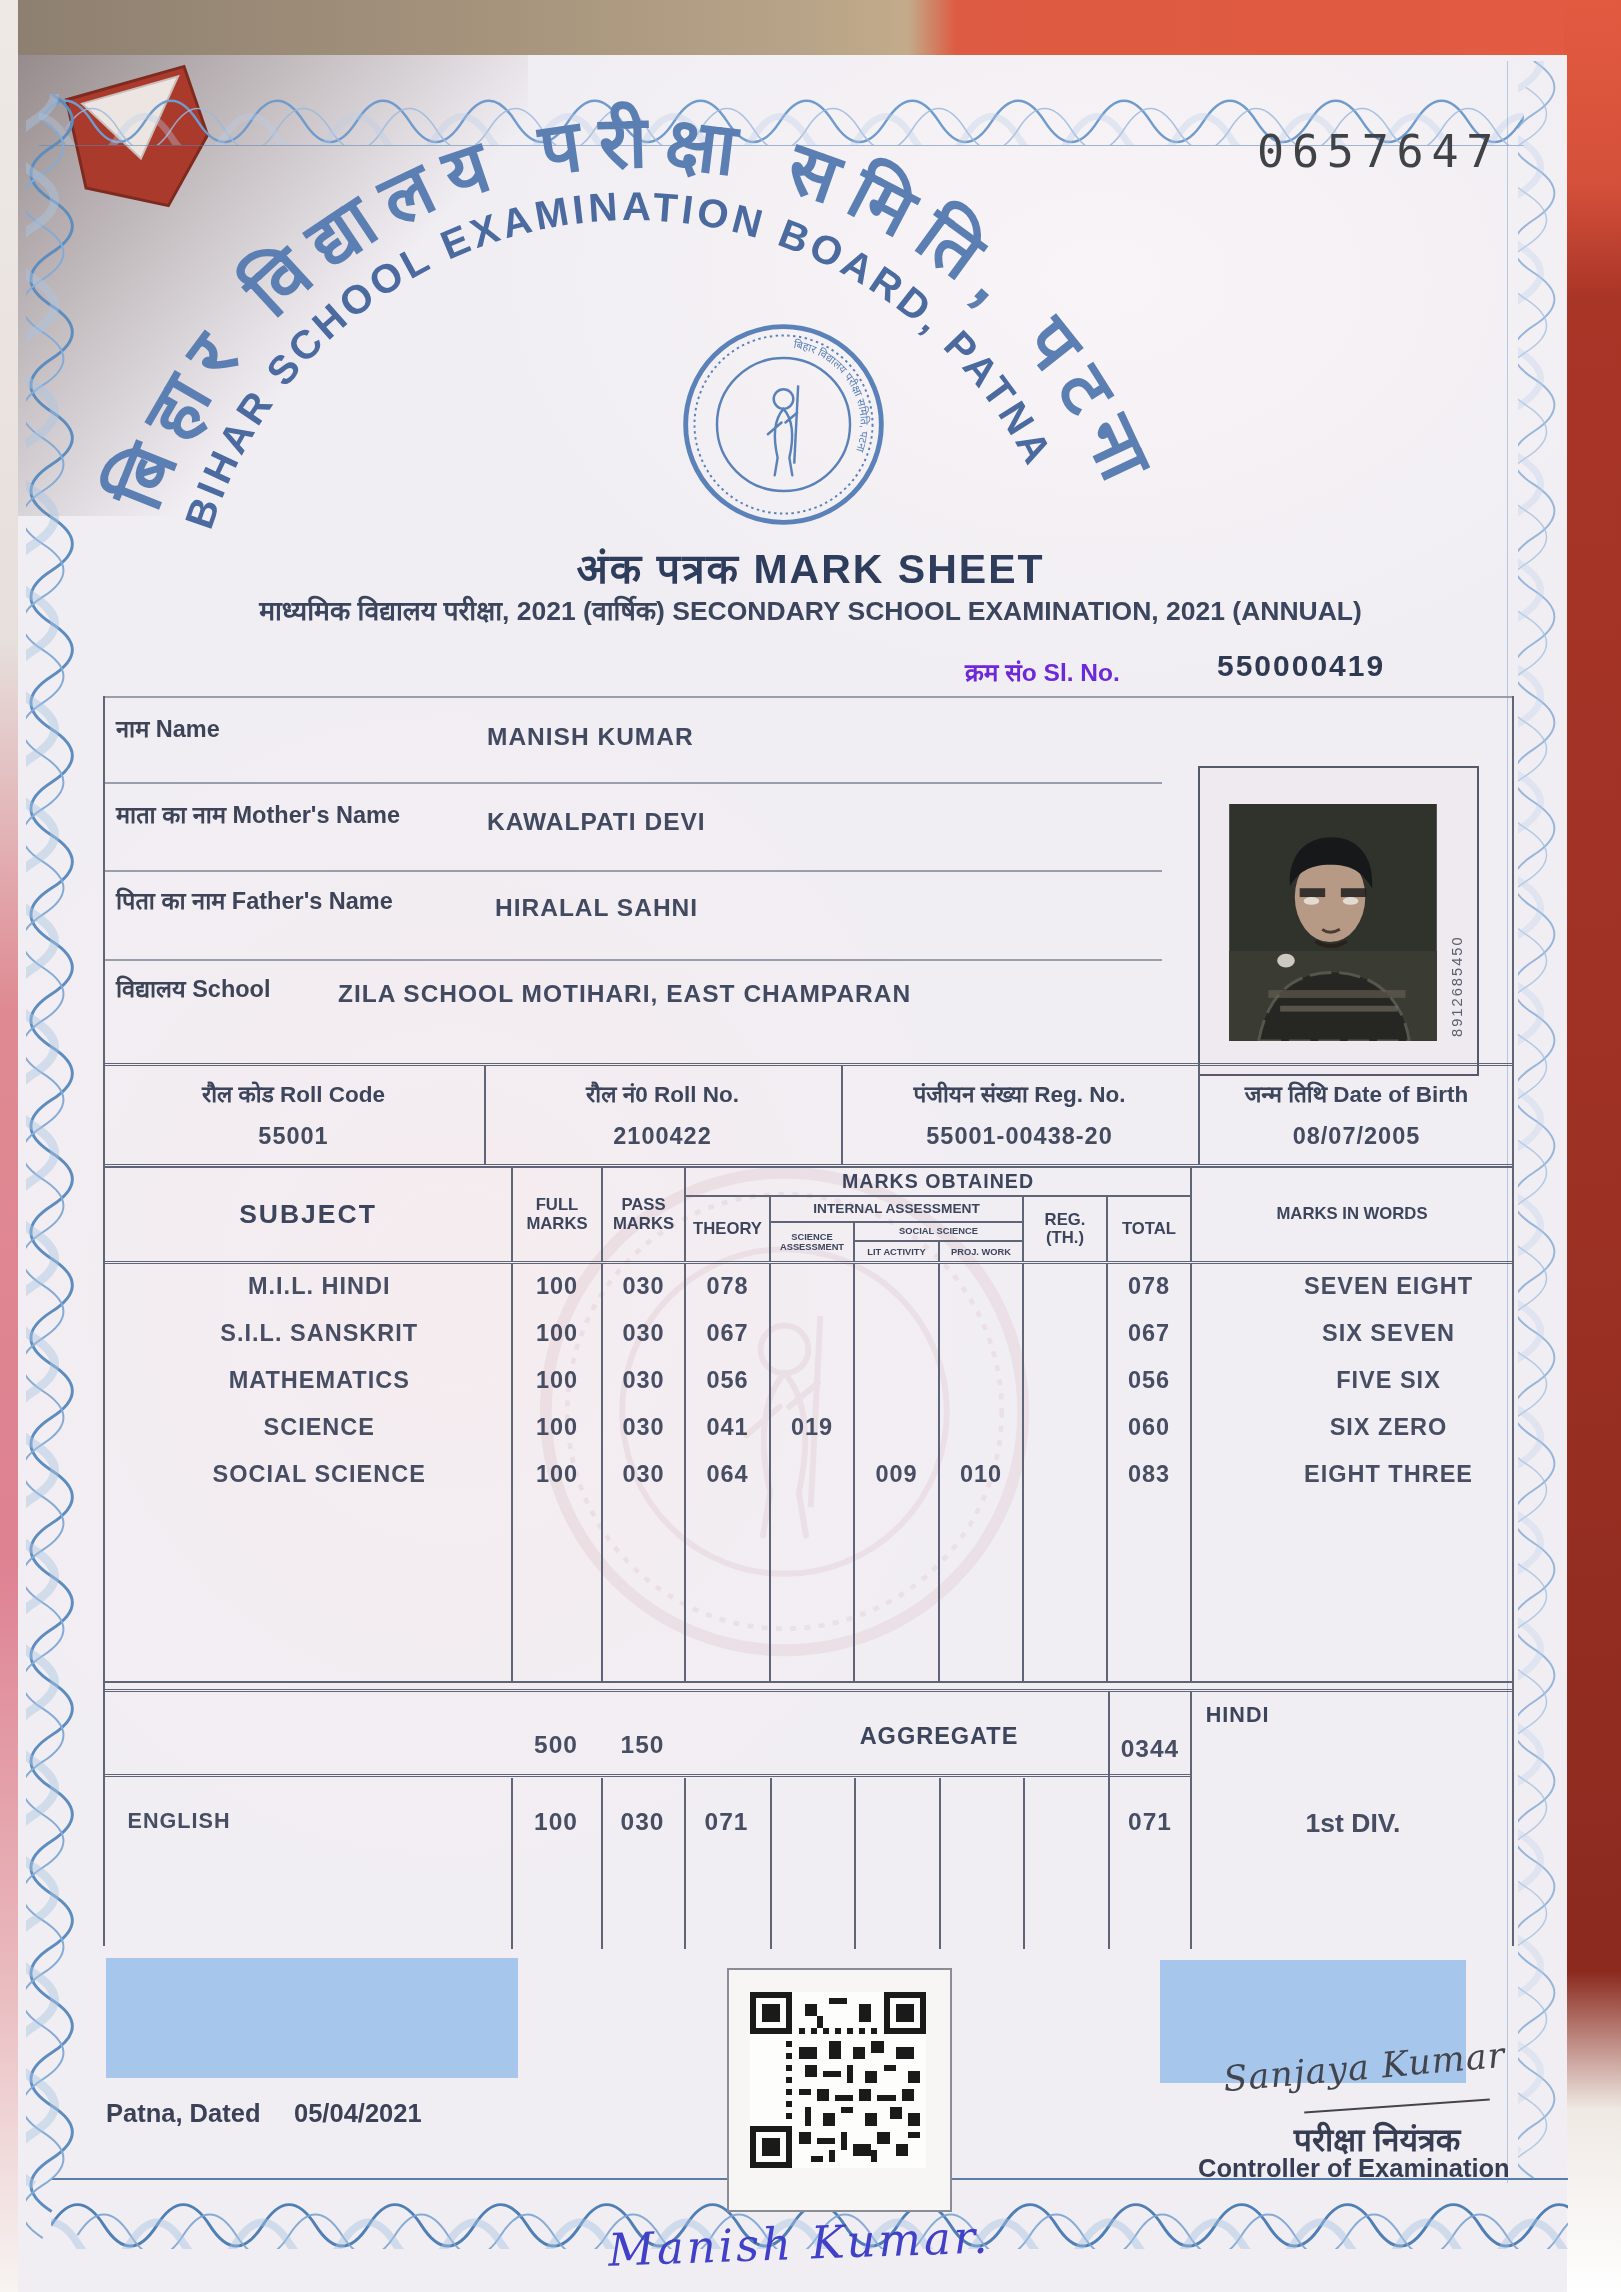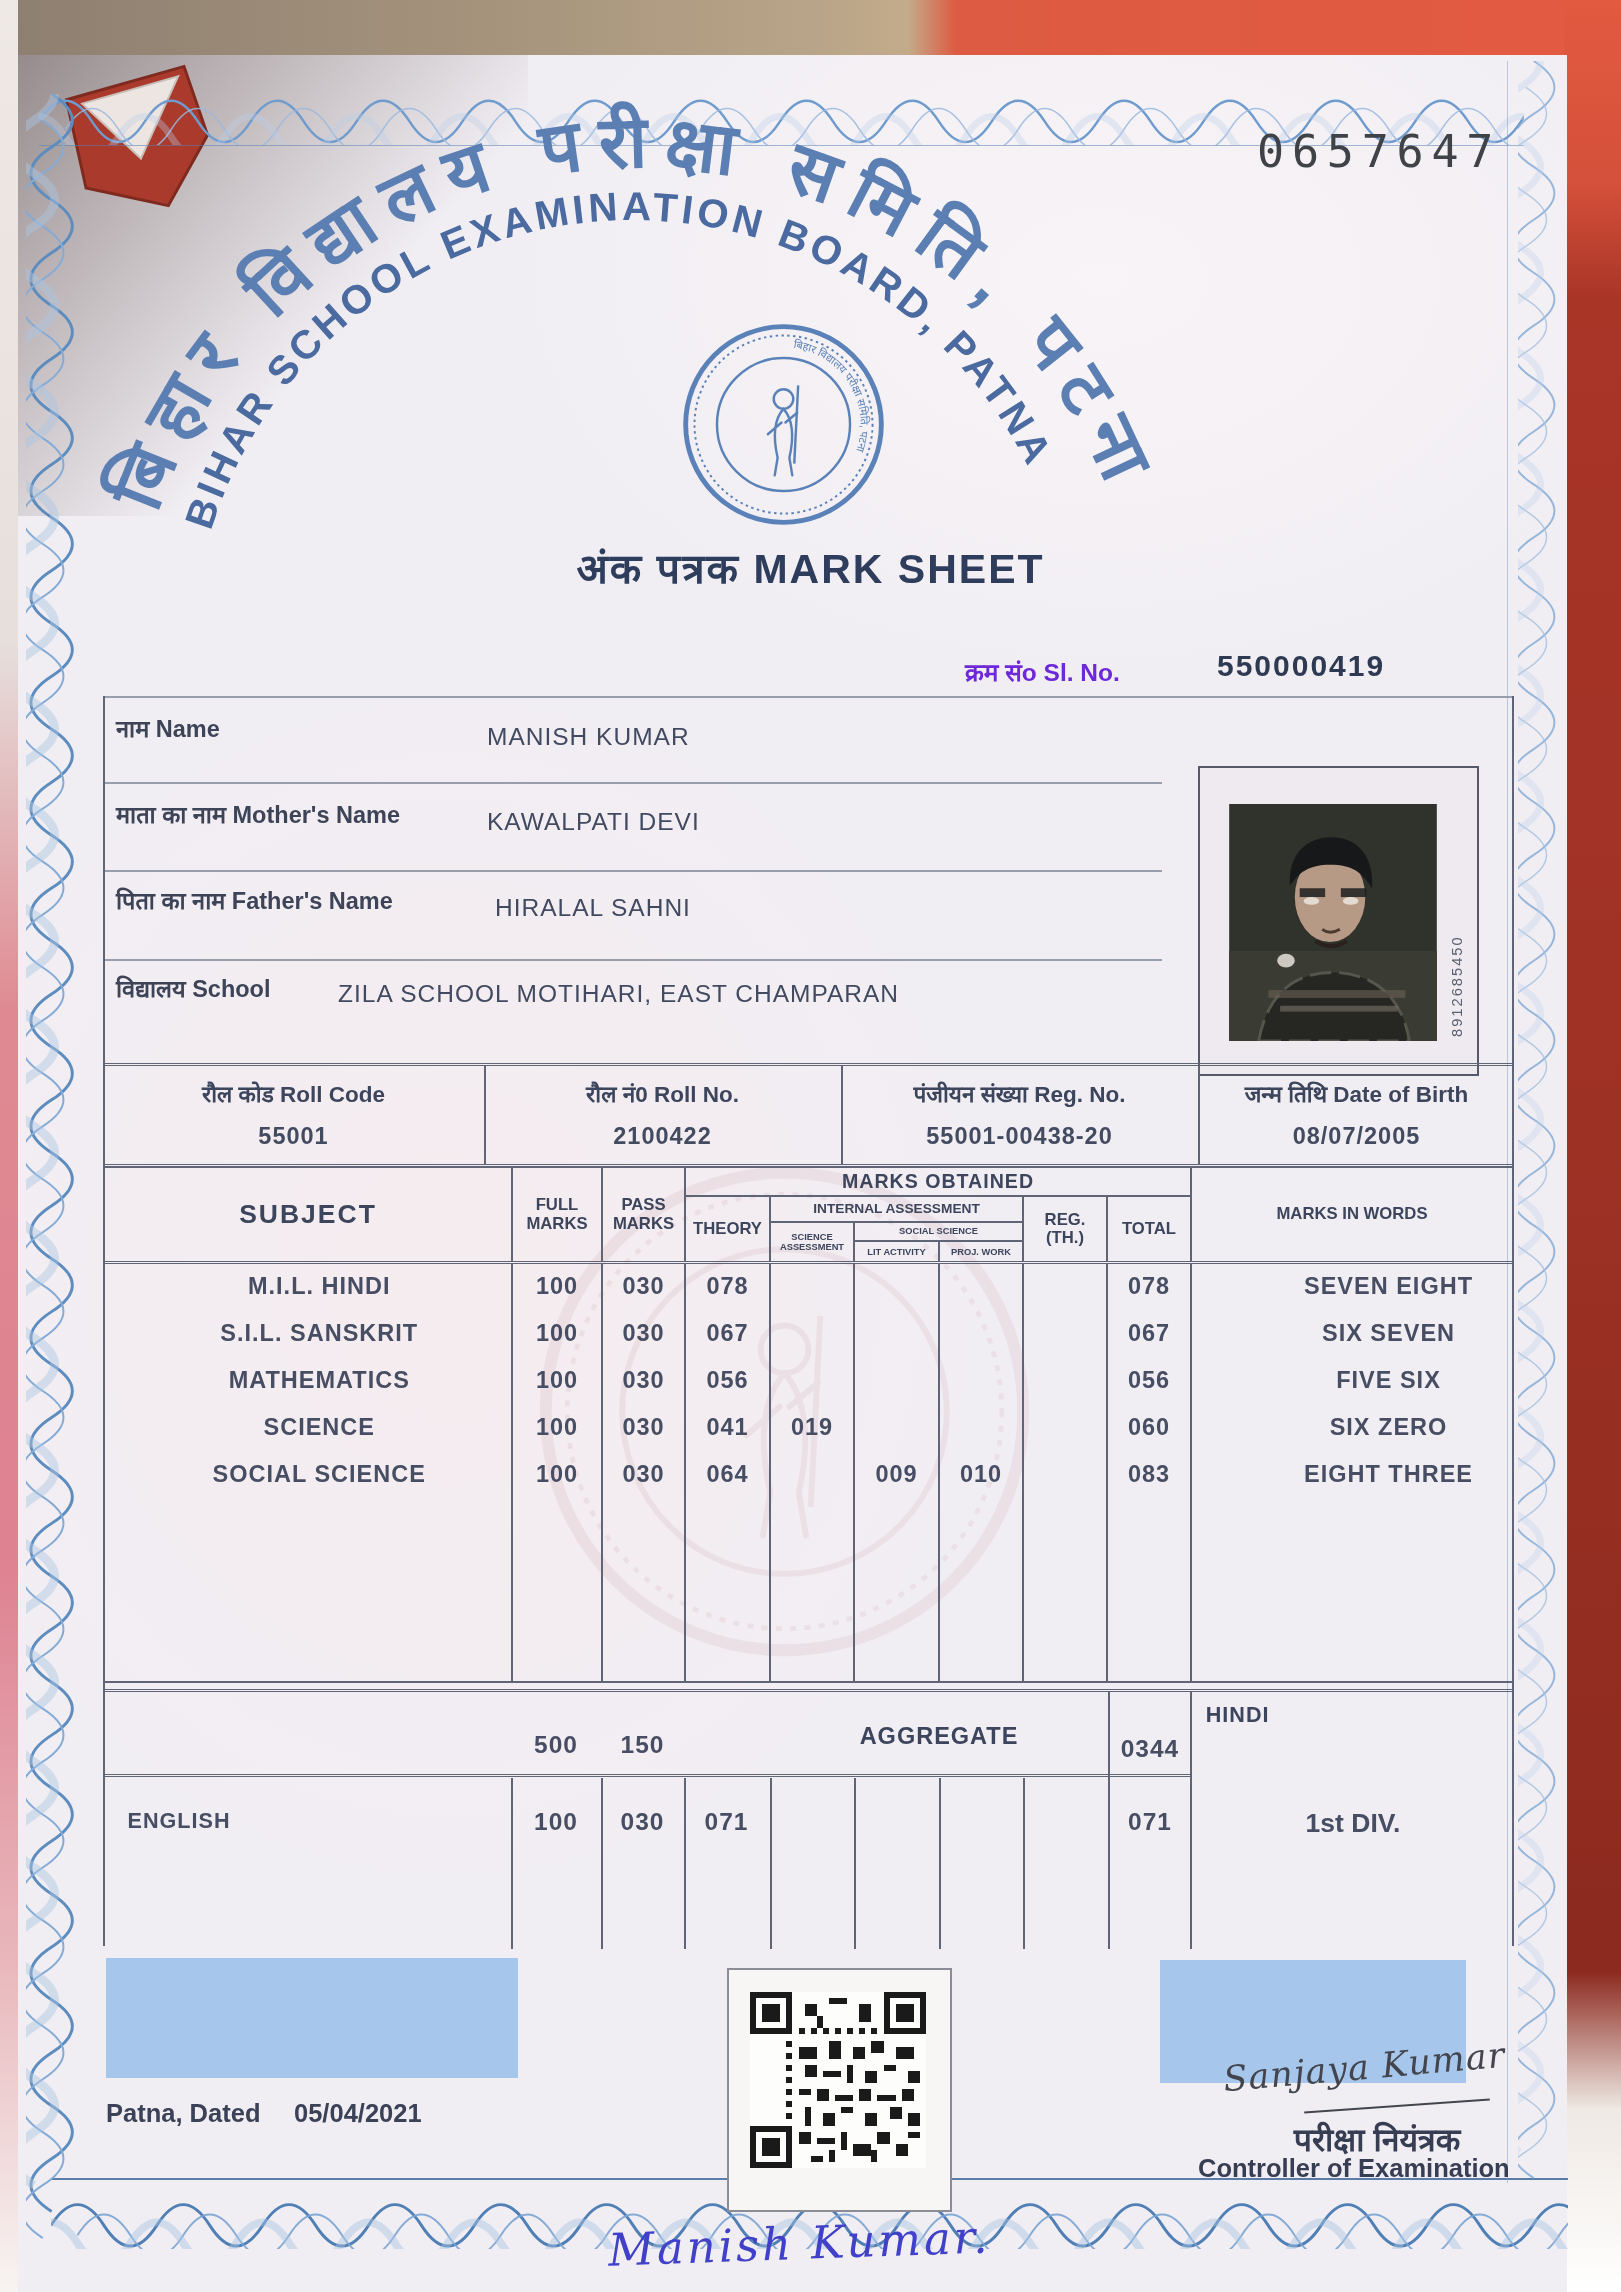--- a/index.html
+++ b/index.html
@@ -26,21 +26,21 @@
   .band-bottom{left:51px;top:2178px;width:1517px;height:69px;border-top:2px solid rgba(52,96,148,.8);}
   .band-left{left:25.5px;top:94px;width:71px;height:2147px;}
   .band-right{left:1507px;top:61px;width:61px;height:2122px;border-left:1px solid rgba(120,160,205,.5);}
   .vband svg{transform:rotate(90deg) translateY(-71px);transform-origin:top left;}
   .serial{font-family:"DejaVu Sans Mono",monospace;font-size:45px;letter-spacing:7.8px;color:#3f4246;}
   .sheet-title{width:100%;text-align:center;font-size:41px;font-weight:bold;letter-spacing:2px;color:#2f3d5d;}
   .exam-line{width:100%;text-align:center;font-size:26.5px;font-weight:bold;color:#3b455e;}
   .slno-label{font-size:24.5px;font-weight:bold;color:#6d28d9;}
   .slno-value{font-size:30px;font-weight:bold;letter-spacing:2px;color:#2e3952;}
   .f-label{font-size:23.5px;font-weight:bold;color:#3d4458;}
-  .f-value{font-size:24.5px;font-weight:normal;color:#414a60;letter-spacing:1px;}
+  .f-value{font-size:24.5px;font-weight:bold;color:#414a60;letter-spacing:1px;}
   .line{background:#8a8fa0;height:2px;opacity:.85;}
   .vline{background:#5f6577;width:2px;}
 
   .rolltable{border-top:3.9px double #5f6577;border-bottom:3.9px double #5f6577;}
   .roll-label{font-size:22.5px;font-weight:bold;color:#3c455c;text-align:center;}
   .roll-value{font-size:23.5px;font-weight:bold;color:#434b61;text-align:center;letter-spacing:1px;}
 
   table.marks{border-collapse:collapse;table-layout:fixed;width:1411px;}
   table.marks th{border:2px solid #5f6577;color:#3c455c;padding:0;line-height:1.1;}
   table.marks thead{border-bottom:3.9px double #5f6577;}
@@ -156,20 +156,21 @@
     <text font-size="11" fill="#5b82b8" font-family="Liberation Sans,sans-serif">
       <textPath href="#sealtxtpath" startOffset="10">बिहार विद्यालय परीक्षा समिति, पटना</textPath>
     </text>
   </svg>
 
   <svg class="abs" style="left:510px;top:1137px;color:#c79aa6;opacity:.16" width="549" height="549" viewBox="-115 -115 230 230">
     <use href="#sealg"></use>
   </svg>
 
   <div class="abs sheet-title" style="left:0;top:539px;">अंक पत्रक MARK SHEET</div>
+  <div class="abs exam-line" style="left:0;top:592px;">माध्यमिक विद्यालय परीक्षा, 2021 (वार्षिक) SECONDARY SCHOOL EXAMINATION, 2021 (ANNUAL)</div>
   <div class="abs slno-label" style="left:965px;top:655px;">क्रम संo Sl. No.</div>
   <div class="abs slno-value" style="left:1217px;top:649px;">550000419</div>
 
   <div class="abs line" style="left:103px;top:696px;width:1411px;"></div>
   <div class="abs f-label" style="left:116px;top:712px;">नाम Name</div>
   <div class="abs f-value" style="left:487px;top:723px;">MANISH KUMAR</div>
 
   <div class="abs line" style="left:103px;top:782px;width:1059px;"></div>
   <div class="abs f-label" style="left:116px;top:798px;">माता का नाम Mother's Name</div>
   <div class="abs f-value" style="left:487px;top:808px;">KAWALPATI DEVI</div>

